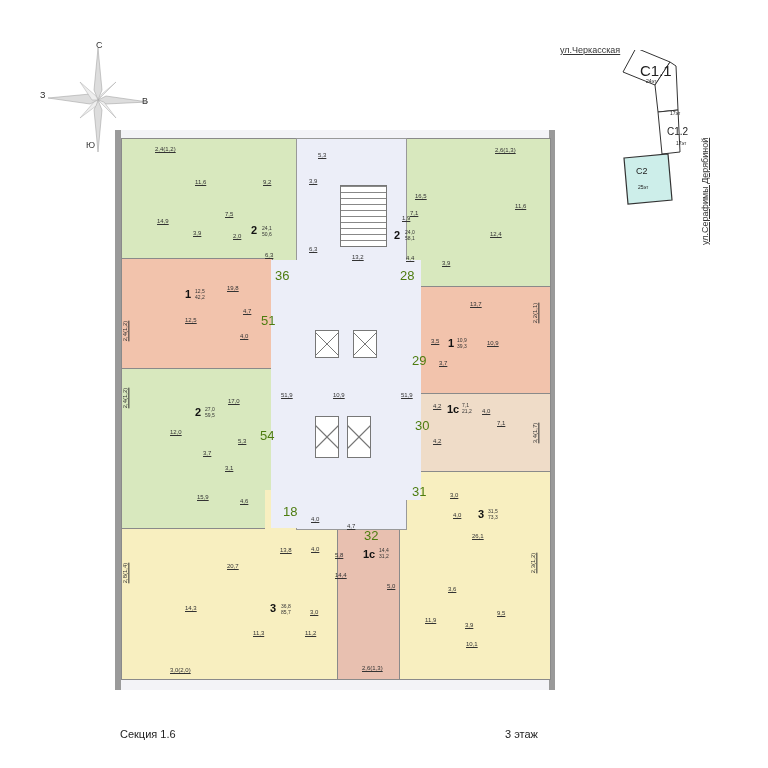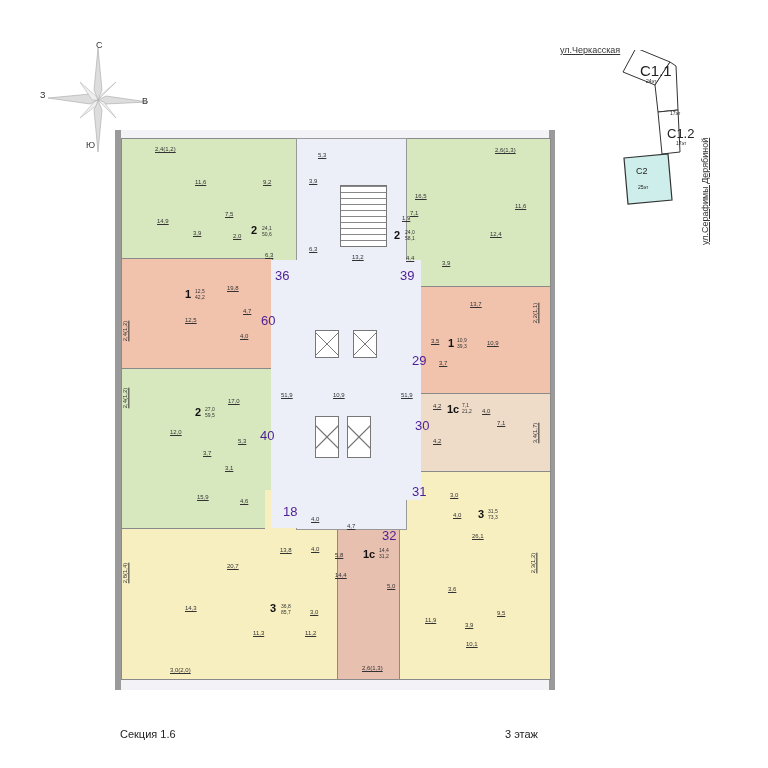--- a/index.html
+++ b/index.html
@@ -13,21 +13,21 @@
   .plan{left:115px;top:130px;width:440px;height:560px;background:#f3f3f7;}
   .wall{position:absolute;background:#9a9a9a;}
   .apt{position:absolute;border:1px solid #8a8a8a;}
   .green{background:#d8e8be;}
   .salmon{background:#f2c3ac;}
   .beige{background:#efdcc8;}
   .yellow{background:#f8efc0;}
   .pink{background:#e8c0b0;}
   .core{position:absolute;background:#eceef8;border:1px solid #999;}
   .room-lbl{position:absolute;font-size:6px;color:#333;text-decoration:underline;white-space:nowrap;}
-  .apt-num{position:absolute;font-size:13px;color:#4c1d95;}
+  .apt-num{position:absolute;font-size:13px;color:#4d7c0f;}
   .apt-rooms{position:absolute;font-size:11px;font-weight:bold;color:#111;}
   .apt-area{position:absolute;font-size:5px;line-height:6px;color:#333;}
   .shaft{position:absolute;border:1px solid #777;background:
     linear-gradient(45deg,transparent 48%,#777 49%,#777 51%,transparent 52%),
     linear-gradient(-45deg,transparent 48%,#777 49%,#777 51%,transparent 52%),#fff;}
   .stairs{position:absolute;border:1px solid #777;background:repeating-linear-gradient(0deg,#fff 0 5px,#888 5px 6px);}
   .footer{font-size:11px;color:#222;}
 </style>
 </head>
 <body>
@@ -53,21 +53,21 @@
 <span class="abs street street-v">ул.Серафимы Дерябиной</span>
 <svg class="abs" style="left:610px;top:50px" width="80" height="170">
   <polygon points="13,22 26,-2 60,12 45,35" fill="#fff" stroke="#333" stroke-width="1"></polygon>
   <polygon points="45,35 60,12 66,16 68,60 48,62" fill="#fff" stroke="#333" stroke-width="1"></polygon>
   <polygon points="48,62 68,60 70,102 52,104" fill="#fff" stroke="#333" stroke-width="1"></polygon>
   <polygon points="14,108 58,104 62,150 18,154" fill="#cdeeea" stroke="#333" stroke-width="1.2"></polygon>
 </svg>
 <div class="abs" style="left:640px;top:62px;font-size:15px">С1.1</div>
 <div class="abs" style="left:646px;top:78px;font-size:5px">24эт</div>
 <div class="abs" style="left:670px;top:110px;font-size:5px">17эт</div>
-<div class="abs" style="left:667px;top:126px;font-size:13px">С1.2</div>
+<div class="abs" style="left:667px;top:126px;font-size:10px">С1.2</div>
 <div class="abs" style="left:676px;top:140px;font-size:5px">17эт</div>
 <div class="abs" style="left:636px;top:166px;font-size:9px">С2</div>
 <div class="abs" style="left:638px;top:184px;font-size:5px">25эт</div>
 
 <div class="abs plan">
 
   <div class="wall" style="left:0;top:0;width:6px;height:560px"></div>
   <div class="wall" style="left:434px;top:0;width:6px;height:560px"></div>
 
   <div class="apt green" style="left:6px;top:8px;width:175px;height:122px"></div>
@@ -118,50 +118,50 @@
   <span class="apt-area" style="left:147px;top:95px"><span>24,1</span><br><span>50,6</span></span>
   <span class="apt-num" style="left:160px;top:138px">36</span>
 
   <span class="apt-rooms" style="left:70px;top:158px">1</span>
   <span class="apt-area" style="left:80px;top:158px"><span>12,5</span><br><span>42,2</span></span>
   <span class="room-lbl" style="left:112px;top:155px">19,8</span>
   <span class="room-lbl" style="left:70px;top:187px">12,5</span>
   <span class="room-lbl" style="left:128px;top:178px">4,7</span>
   <span class="room-lbl" style="left:125px;top:203px">4,0</span>
   <span class="room-lbl" style="left:0px;top:198px;transform:rotate(-90deg)">2,4(1,2)</span>
-  <span class="apt-num" style="left:146px;top:183px">60</span>
+  <span class="apt-num" style="left:146px;top:183px">51</span>
 
   <span class="apt-rooms" style="left:80px;top:276px">2</span>
   <span class="apt-area" style="left:90px;top:276px"><span>27,0</span><br><span>59,5</span></span>
   <span class="room-lbl" style="left:113px;top:268px">17,0</span>
   <span class="room-lbl" style="left:55px;top:299px">12,0</span>
   <span class="room-lbl" style="left:123px;top:308px">5,3</span>
   <span class="room-lbl" style="left:88px;top:320px">3,7</span>
   <span class="room-lbl" style="left:110px;top:335px">3,1</span>
   <span class="room-lbl" style="left:82px;top:364px">15,9</span>
   <span class="room-lbl" style="left:125px;top:368px">4,6</span>
   <span class="room-lbl" style="left:0px;top:265px;transform:rotate(-90deg)">2,4(1,2)</span>
-  <span class="apt-num" style="left:145px;top:298px">40</span>
+  <span class="apt-num" style="left:145px;top:298px">54</span>
 
   <span class="apt-num" style="left:168px;top:374px">18</span>
   <span class="room-lbl" style="left:196px;top:386px">4,0</span>
   <span class="room-lbl" style="left:165px;top:417px">13,8</span>
   <span class="room-lbl" style="left:196px;top:416px">4,0</span>
   <span class="room-lbl" style="left:112px;top:433px">20,7</span>
   <span class="room-lbl" style="left:0px;top:440px;transform:rotate(-90deg)">2,8(1,4)</span>
   <span class="room-lbl" style="left:70px;top:475px">14,3</span>
   <span class="apt-rooms" style="left:155px;top:472px">3</span>
   <span class="apt-area" style="left:166px;top:473px"><span>36,8</span><br><span>85,7</span></span>
   <span class="room-lbl" style="left:195px;top:479px">3,0</span>
   <span class="room-lbl" style="left:138px;top:500px">11,3</span>
   <span class="room-lbl" style="left:190px;top:500px">11,2</span>
   <span class="room-lbl" style="left:55px;top:537px">3,0(2,0)</span>
 
   <span class="room-lbl" style="left:232px;top:393px">4,7</span>
-  <span class="apt-num" style="left:267px;top:398px">32</span>
+  <span class="apt-num" style="left:249px;top:398px">32</span>
   <span class="room-lbl" style="left:220px;top:422px">5,8</span>
   <span class="apt-rooms" style="left:248px;top:418px">1с</span>
   <span class="apt-area" style="left:264px;top:417px"><span>14,4</span><br><span>31,2</span></span>
   <span class="room-lbl" style="left:220px;top:442px">14,4</span>
   <span class="room-lbl" style="left:272px;top:453px">5,0</span>
   <span class="room-lbl" style="left:247px;top:535px">2,6(1,3)</span>
 
   <span class="apt-num" style="left:297px;top:354px">31</span>
   <span class="room-lbl" style="left:335px;top:362px">3,0</span>
   <span class="room-lbl" style="left:338px;top:382px">4,0</span>
@@ -196,17 +196,17 @@
   <span class="room-lbl" style="left:380px;top:17px">2,6(1,3)</span>
   <span class="room-lbl" style="left:300px;top:63px">16,5</span>
   <span class="room-lbl" style="left:400px;top:73px">11,6</span>
   <span class="room-lbl" style="left:295px;top:80px">7,1</span>
   <span class="room-lbl" style="left:287px;top:85px">1,9</span>
   <span class="apt-rooms" style="left:279px;top:99px">2</span>
   <span class="apt-area" style="left:290px;top:99px"><span>24,0</span><br><span>58,1</span></span>
   <span class="room-lbl" style="left:375px;top:101px">12,4</span>
   <span class="room-lbl" style="left:291px;top:125px">4,4</span>
   <span class="room-lbl" style="left:327px;top:130px">3,9</span>
-  <span class="apt-num" style="left:285px;top:138px">39</span>
+  <span class="apt-num" style="left:285px;top:138px">28</span>
 </div>
 
 <div class="abs footer" style="left:120px;top:728px">Секция 1.6</div>
 <div class="abs footer" style="left:505px;top:728px">3 этаж</div>
 
 </body></html>

